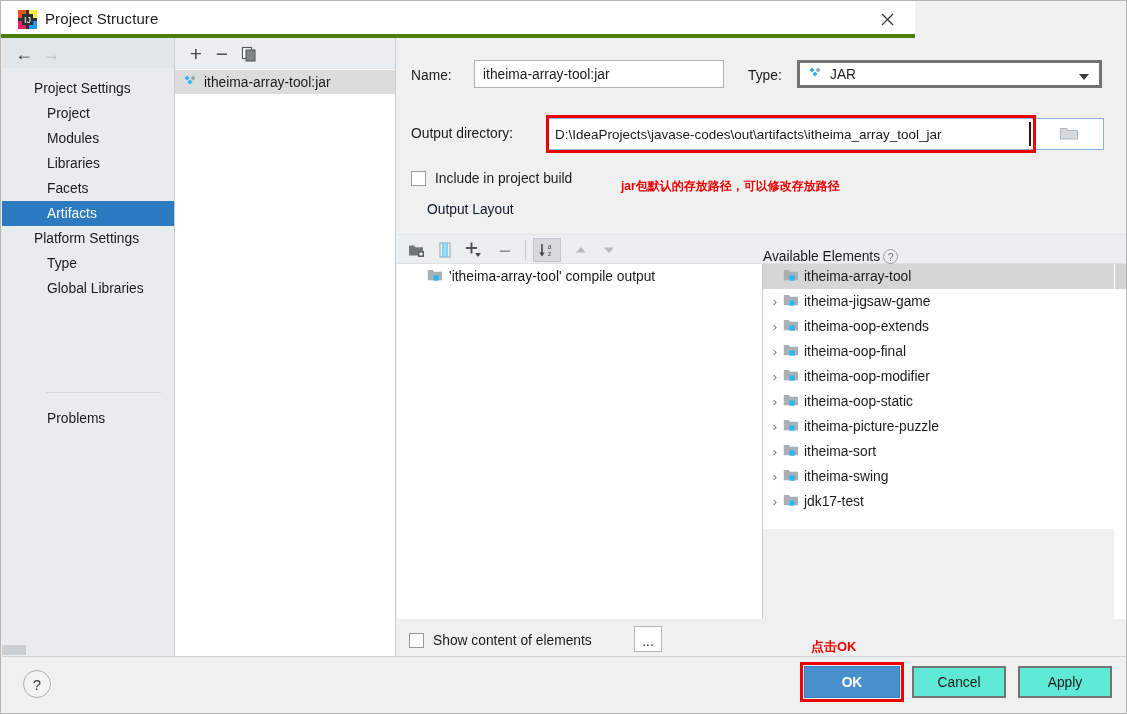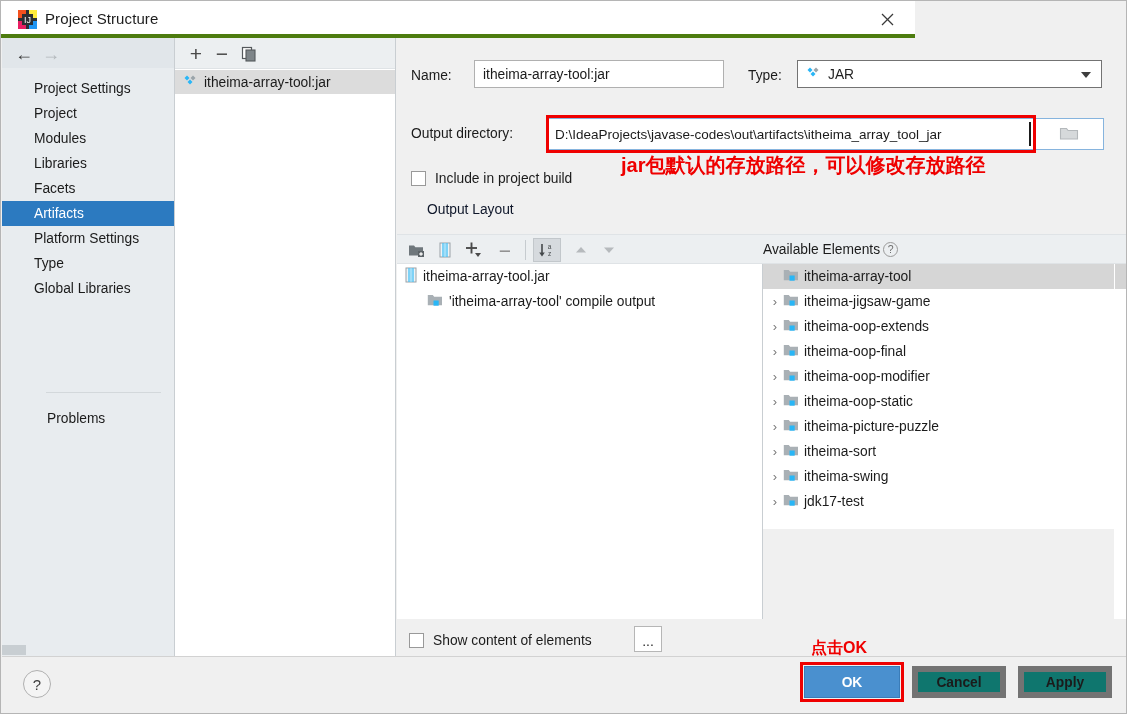--- a/index.html
+++ b/index.html
@@ -58,21 +58,21 @@
   #nav-back  { left: 11px; color: #3c3c3c; cursor: pointer; }
   #nav-fwd   { left: 38px; color: #b3b8bc; }
 
   #sidebar-list { position: absolute; left: 0; top: 38px; width: 172px; }
   .side-item {
     height: 25px; line-height: 25px;
     font-size: 13.8px; color: #1b1b1b;
     white-space: nowrap;
   }
   .side-group { padding-left: 32px; }
-  .side-child { padding-left: 32px; cursor: pointer; }
+  .side-child { padding-left: 45px; cursor: pointer; }
   .side-child.sel {
     background: #2c7ac0; color: #ffffff;
   }
   #side-divider {
     position: absolute; left: 44px; top: 354px; width: 115px; height: 1px;
     background: #d3d8db;
   }
   #side-problems {
     position: absolute; left: 0; top: 368px; width: 172px;
     height: 25px; line-height: 25px; padding-left: 45px;
@@ -131,21 +131,21 @@
 
   #name-input {
     position: absolute; left: 77px; top: 22px; width: 250px; height: 28px;
     background: #ffffff; border: 1px solid #b0b0b0;
     padding: 0 8px; font-size: 13.8px; color: #1b1b1b;
     display: flex; align-items: center;
     cursor: text;
   }
   #type-select {
     position: absolute; left: 400px; top: 22px; width: 305px; height: 28px;
-    background: #ffffff; border: 1px solid #737373;
+    background: #ffffff; border: 3px solid #737373;
     display: flex; align-items: center;
     cursor: pointer;
   }
   #type-select .art-icon { margin-left: 8px; margin-right: 8px; }
   #type-select .type-label { font-size: 13.8px; }
   #type-caret {
     position: absolute; right: 10px; top: 11px;
     width: 0; height: 0;
     border-left: 5.5px solid transparent;
     border-right: 5.5px solid transparent;
@@ -189,22 +189,22 @@
     display: flex; align-items: center; cursor: pointer; margin-top: 7px;
   }
   .checkbox {
     width: 15px; height: 15px;
     background: #ffffff; border: 1px solid #999999;
     margin-right: 9px;
   }
   .chk-text { font-size: 13.8px; color: #1b1b1b; }
 
   #annot-path {
-    position: absolute; left: 224px; top: 114px;
-    font-size: 20px; font-weight: bold; color: #ef0000;
+    position: absolute; left: 224px; top: 140px;
+    font-size: 12px; font-weight: bold; color: #ef0000;
     white-space: nowrap;
   }
 
   #lbl-layout {
     position: absolute; left: 30px; top: 164px;
     font-size: 13.8px; color: #0f172a;
   }
 
   
   #layout-toolbar {
@@ -228,21 +228,21 @@
   }
   #lt-sort {
     left: 136px; width: 28px; height: 24px;
     background: #d6dade; border: 1px solid #c2c7cb;
   }
   #lt-up     { left: 172px; width: 24px; }
   #lt-down   { left: 200px; width: 24px; }
 
   #avail-header {
     position: absolute; left: 366px; top: 196px; width: 364px; height: 30px;
-    display: flex; align-items: center;
+    display: flex; align-items: flex-end;
   }
   #avail-title {
     margin-left: 0px; font-size: 13.8px; color: #1b1b1b;
   }
   #avail-help {
     margin-left: 3px; width: 15px; height: 15px;
     border: 1px solid #9a9a9a; border-radius: 50%;
     font-size: 10.5px; color: #6d6d6d;
     display: flex; align-items: center; justify-content: center;
     cursor: pointer;
@@ -314,41 +314,40 @@
   }
   #help-btn {
     position: absolute; left: 21px; top: 13px;
     width: 28px; height: 28px; border-radius: 50%;
     border: 1px solid #b0b0b0; background: #f4f4f4;
     display: flex; align-items: center; justify-content: center;
     font-size: 15px; color: #3d3d3d; cursor: pointer;
   }
   .dlg-btn {
     position: absolute; top: 9px; height: 32px;
-    background: #0f766e; border: 6px solid #737373;
+    background: #5eead4; border: 2px solid #737373;
     display: flex; align-items: center; justify-content: center;
     font-size: 13.8px; color: #1b1b1b;
     cursor: pointer;
-    font-weight: bold;
   }
   #ok-btn {
     left: 802px; width: 96px;
     background: #4a90cf; border: 1px solid #3a7cb8;
     color: #ffffff; font-weight: bold;
   }
   #ok-red {
     position: absolute; left: 798px; top: 5px; width: 104px; height: 40px;
     border: 3px solid #ef0000; pointer-events: none;
   }
   #cancel-btn { left: 910px; width: 94px; }
   #apply-btn  { left: 1016px; width: 94px; }
 
   #annot-ok {
     position: absolute; left: 810px; top: 637px;
-    font-size: 16px; font-weight: bold; color: #ef0000;
+    font-size: 13px; font-weight: bold; color: #ef0000;
     z-index: 5;
   }
   #watermark {
     position: absolute; left: 893px; top: 673px;
     font-size: 20px; color: #c9c9c9;
     white-space: nowrap; z-index: 6;
     pointer-events: none;
   }
 </style>
 </head>
@@ -517,31 +516,20 @@
         </svg>
       </div>
     </div>
 
     <div id="avail-header">
       <span id="avail-title">Available Elements</span>
       <span id="avail-help">?</span>
     </div>
 
     <div id="layout-tree">
-      <div class="tree-row" style="padding-left:8px;">
-        <span>
-          <svg width="12" height="16" viewBox="0 0 12 16">
-            <rect x="1" y="1" width="10" height="14" fill="#eef3f6" stroke="#9aa2a7" stroke-width="1"></rect>
-            <line x1="4" y1="1" x2="4" y2="15" stroke="#4fc3f7" stroke-width="1.4"></line>
-            <line x1="6" y1="1" x2="6" y2="15" stroke="#81d4fa" stroke-width="1.4"></line>
-            <line x1="8" y1="1" x2="8" y2="15" stroke="#4fc3f7" stroke-width="1.4"></line>
-          </svg>
-        </span>
-        <span class="lbl">itheima-array-tool.jar</span>
-      </div>
       <div class="tree-row" style="padding-left:30px;">
         <span>
           <svg width="16" height="14" viewBox="0 0 16 14">
             <path d="M0.8 2 h5 l1.4 1.8 h7.8 v8.4 h-14.2 z" fill="#a9b0b5"></path>
             <rect x="6.5" y="7.5" width="5.2" height="5.2" fill="#29b6f6"></rect>
           </svg>
         </span>
         <span class="lbl">'itheima-array-tool' compile output</span>
       </div>
     </div>

